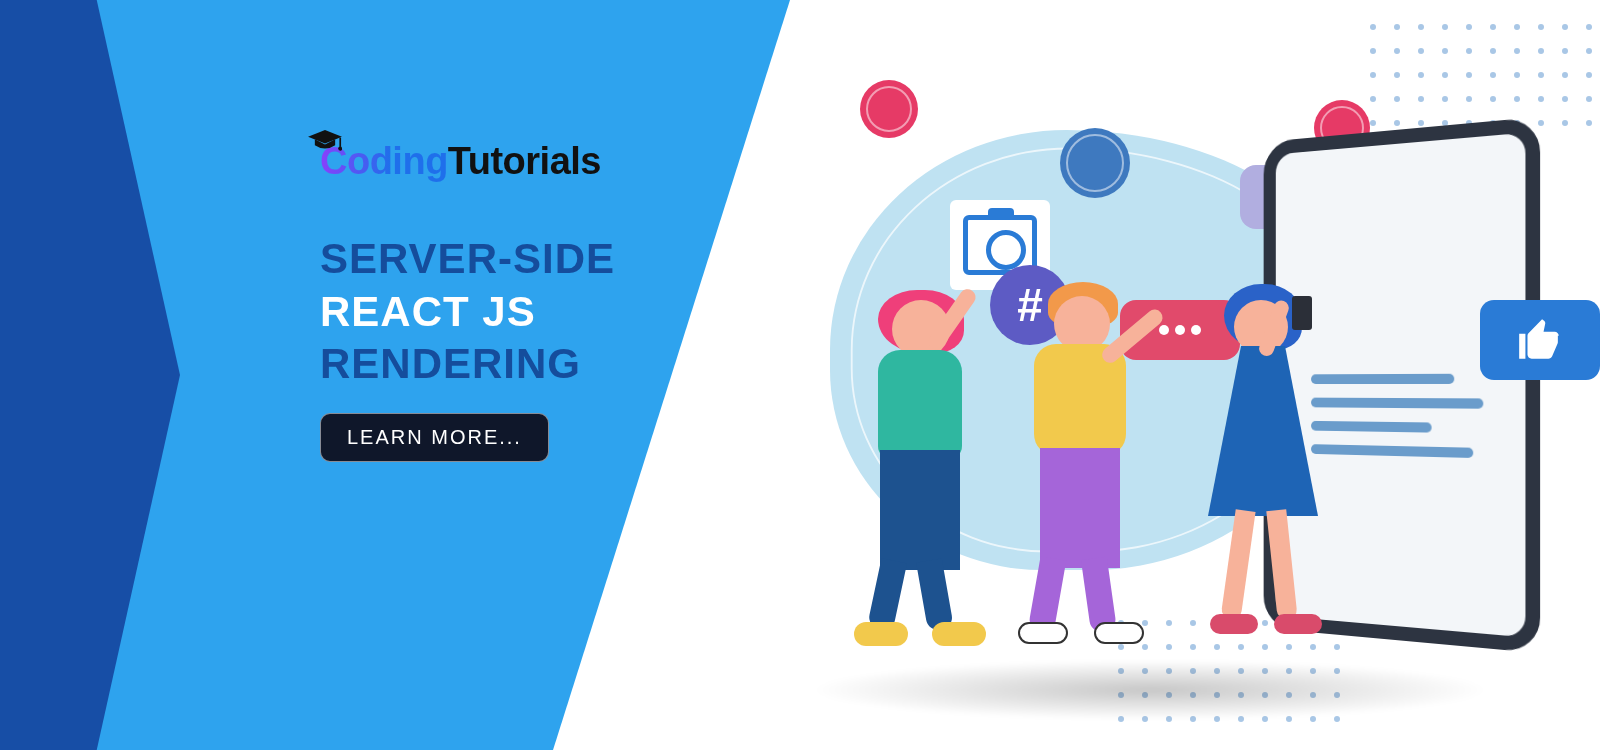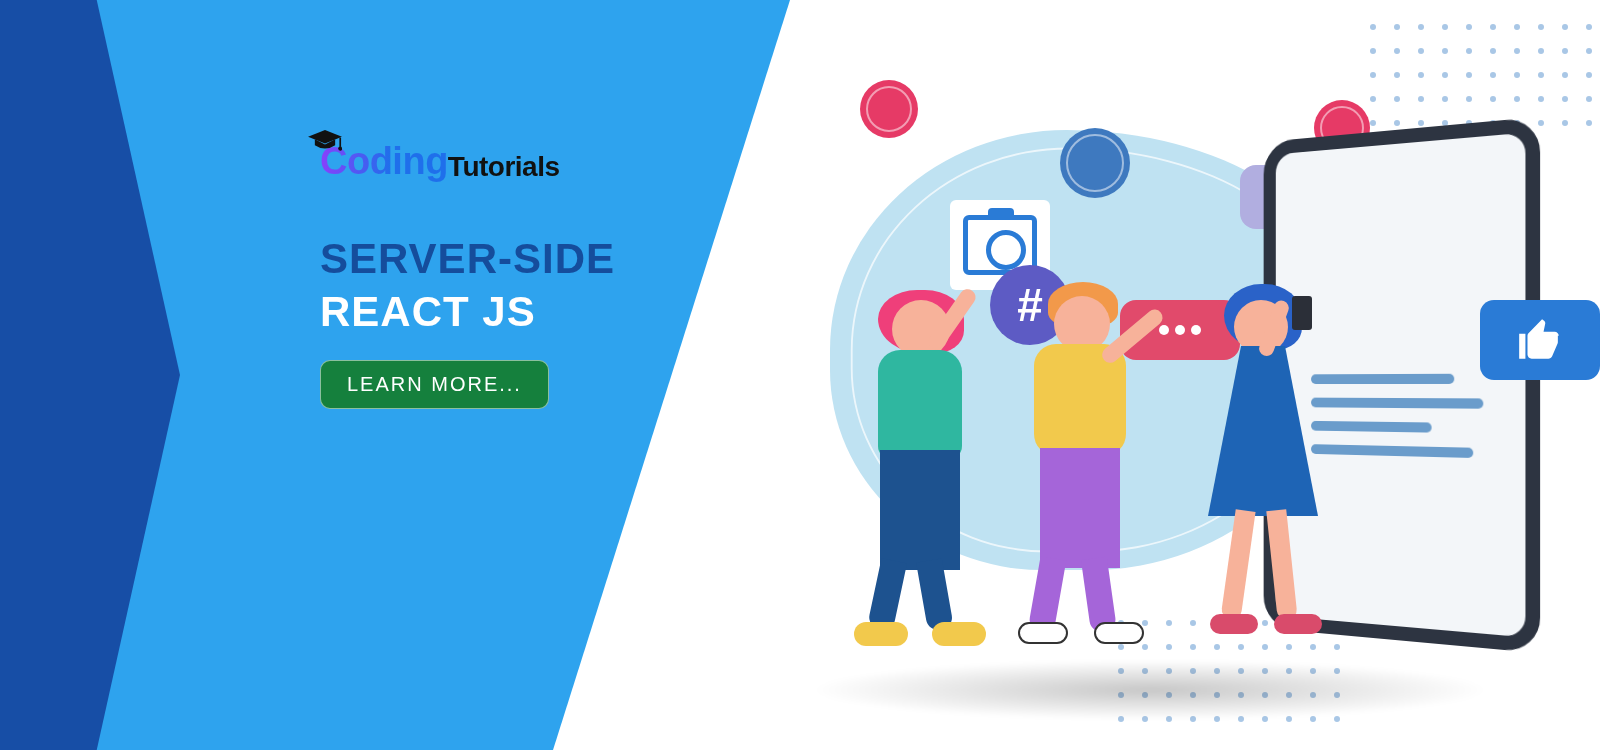--- a/index.html
+++ b/index.html
@@ -50,21 +50,21 @@
   .logo-coding {
     font-size: 38px;
     font-weight: 800;
     background: linear-gradient(90deg, #8a3ffc 0%, #1f6feb 55%, #1f6feb 100%);
     -webkit-background-clip: text;
     background-clip: text;
     color: transparent;
     letter-spacing: -0.5px;
   }
   .logo-tutorials {
-    font-size: 28px;
+    font-size: 38px;
     font-weight: 800;
     color: #111111;
     letter-spacing: -0.5px;
   }
   .heading-line {
     font-size: 42px;
     font-weight: 800;
     letter-spacing: 1px;
     line-height: 1.25;
   }
@@ -73,21 +73,21 @@
   .subtitle {
     margin-top: 12px;
     color: #ffffff;
     font-size: 20px;
     line-height: 1.35;
     max-width: 330px;
   }
   .btn {
     margin-top: 22px;
     display: inline-block;
-    background: #15803d;
+    background: #0f172a;
     color: #ffffff;
     border: 1px solid rgba(255,255,255,0.5);
     border-radius: 10px;
     padding: 12px 26px;
     font-size: 20px;
     letter-spacing: 2px;
     cursor: pointer;
   }
   
   .dots {
@@ -348,20 +348,21 @@
         <line x1="38" y1="9" x2="38" y2="20" stroke="#111" stroke-width="2"></line>
         <circle cx="38" cy="22" r="2.4" fill="#111"></circle>
       </svg>
       <span class="logo-coding">Coding</span>
     </span>
     <span class="logo-tutorials">Tutorials</span>
   </div>
 
   <div class="heading-line heading-dark">SERVER-SIDE</div>
   <div class="heading-line heading-white">REACT JS</div>
+  <div class="heading-line heading-dark">RENDERING</div>
 
 
   <button class="btn">LEARN MORE...</button>
 </div>
 
 <div class="illus">
   <div class="blob"></div>
   <div class="shadow"></div>
 
   <div class="circle ball-pink" style="top:10px;left:110px;width:58px;height:58px"></div>

